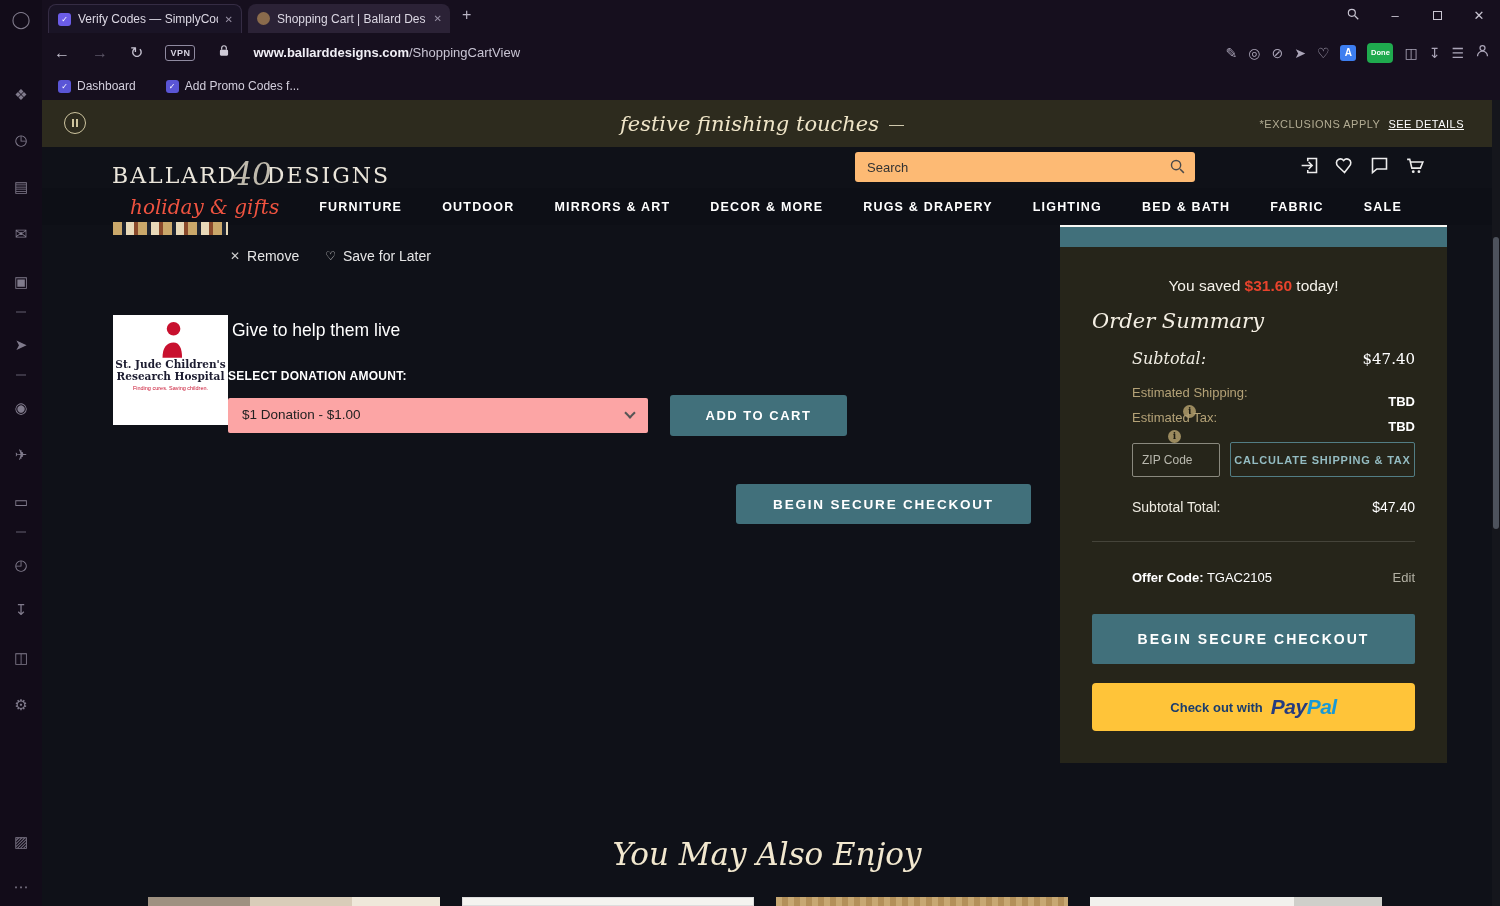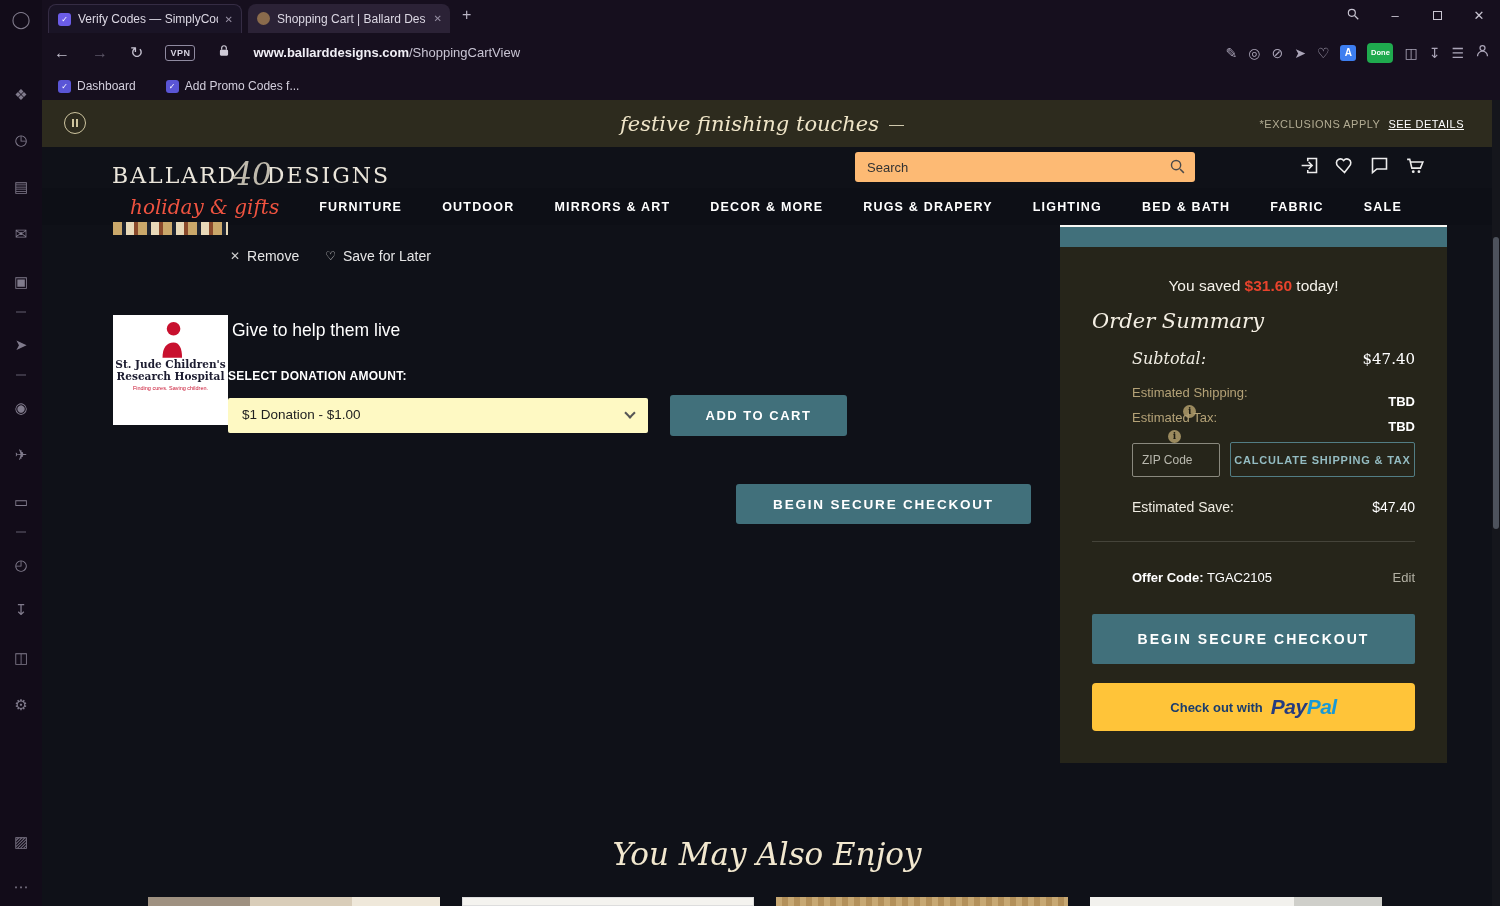--- a/index.html
+++ b/index.html
@@ -79,21 +79,21 @@
 
   .sj { position:absolute; left:71px; top:215px; width:115px; height:110px; background:#fff; text-align:center; }
   .sj svg { display:block; margin:5px auto 0; }
   .sj-l1 { font-family:"DejaVu Serif", serif; font-weight:bold; font-size:10.5px; color:#1c1c30; line-height:12px; }
   .sj-l2 { font-family:"DejaVu Serif", serif; font-weight:bold; font-size:10.5px; color:#1c1c30; line-height:12px; }
   .sj-tag { font-size:5.5px; color:#c8102e; margin-top:3px; }
 
   .give-line { position:absolute; left:190px; top:220px; font-size:17.5px; color:#fff; }
   .give-line b { font-weight:normal; }
   .sel-label { position:absolute; left:186px; top:269px; font-size:12px; font-weight:bold; letter-spacing:.3px; color:#fff; }
-  .donation-select { position:absolute; left:186px; top:298px; width:420px; height:35px; background:#fef9c3; border-radius:2px; }
+  .donation-select { position:absolute; left:186px; top:298px; width:420px; height:35px; background:#fca5a5; border-radius:2px; }
   .donation-select .val { position:absolute; left:14px; top:9px; font-size:13.5px; color:#222; }
   .chev { position:absolute; right:14px; top:11px; width:8px; height:8px; border-right:2px solid #555; border-bottom:2px solid #555; transform:rotate(45deg); }
 
   .btn-teal { background:#41707b; color:#fff; border:none; border-radius:3px; font-weight:bold; font-family:"Liberation Sans",sans-serif; }
   .add-cart { position:absolute; left:628px; top:295px; width:177px; height:41px; font-size:13px; letter-spacing:1.5px; }
   .checkout-main { position:absolute; left:694px; top:384px; width:295px; height:40px; font-size:13.5px; letter-spacing:1.8px; }
 
   
   .summary { position:absolute; left:1018px; top:125px; width:387px; height:538px; background:#26251a; border-top:2px solid #f8f8f4; }
   .sum-strip { position:absolute; left:0; top:0; width:100%; height:20px; background:#41707b; }
@@ -367,21 +367,21 @@
           </span>
         <span class="tbd">TBD</span>
       </div>
 
       <div class="srow r-zip">
         <input class="zip-input" type="text" placeholder="ZIP Code" style="">
         <button class="calc-btn">CALCULATE SHIPPING &amp; TAX</button>
       </div>
 
       <div class="srow r-total">
-        <span class="lbl">Estimated Save:</span>
+        <span class="lbl">Subtotal Total:</span>
         <span class="val">$47.40</span>
       </div>
 
       <div class="sum-div"></div>
 
       <div class="srow r-offer">
         <span class="offer-txt"><b>Offer Code:</b><span> TGAC2105</span></span>
         <span class="edit-link">Edit</span>
       </div>
 

